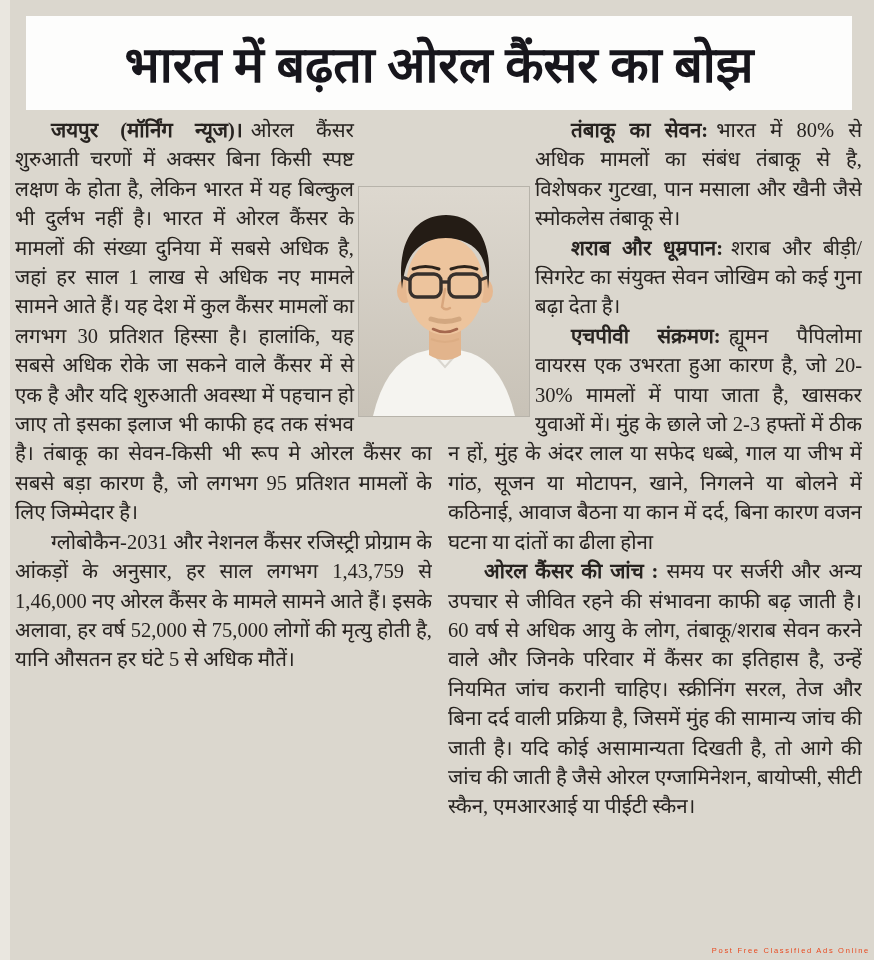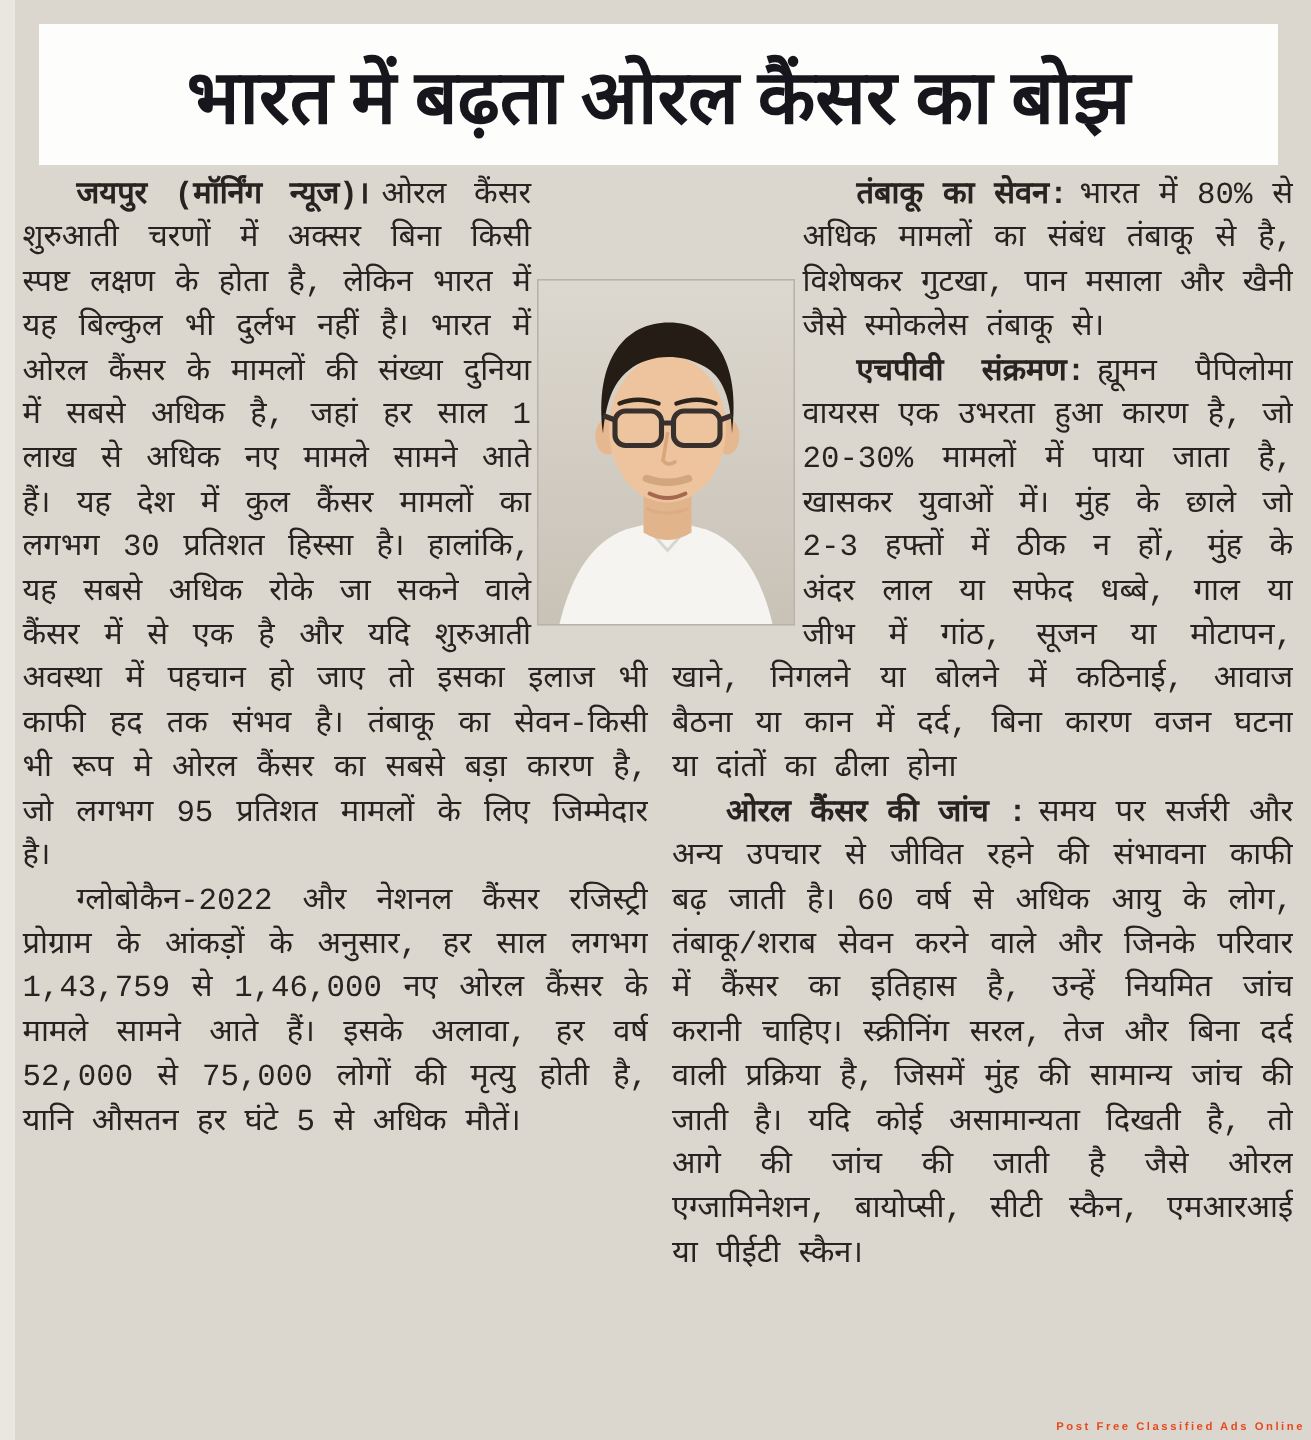--- a/index.html
+++ b/index.html
@@ -20,62 +20,63 @@
     margin:0; font-size:50px; font-weight:700; color:#17161c;
     white-space:nowrap;
   }
   .col {
     position:absolute; top:116px; height:826px; overflow:hidden;
     font-size:20.5px; line-height:29.4px; text-align:justify;
     color:#272320;
   }
   .col-left  { left:15px;  width:417px; }
   .col-right { left:448px; width:414px; }
-  .para { margin:0; text-indent:36px;font-family:Liberation Mono, monospace; }
+  .para { margin:0; text-indent:36px; }
   .lead, .sec-label { font-weight:bold; margin-right:8px; }
   
   .notch-right { float:right; width:70px; height:236px; margin-top:69px; margin-left:8px; }
   .notch-left  { float:left;  width:79px; height:236px; margin-top:69px; margin-right:8px; }
   .photo {
     position:absolute; left:359px; top:187px; width:170px; height:229px;
     background:#d5cfc5; outline:1px solid #b7b3aa; box-shadow:0 0 0 1px #cfcbc2;
   }
   .photo svg { display:block; }
   .logo {
     position:absolute; right:4px; bottom:5px;
     font-family:"Liberation Sans","DejaVu Sans",sans-serif;
   }
   .logo-row { display:flex; align-items:flex-end; gap:3px; }
   .logo-bars { display:block; margin-bottom:1px; }
   .brand-dark   { color:#3d3c3c; font-weight:bold; font-size:22px; line-height:1; letter-spacing:-0.5px; }
   .brand-accent { color:#e8491f; font-weight:bold; font-size:22px; line-height:1; letter-spacing:-0.5px; }
   .logo-tagline {
     color:#e8491f; font-size:7.5px; letter-spacing:1.7px;
-    margin-top:3px; text-align:center; white-space:nowrap; font-weight:bold;
+    margin-top:3px; text-align:center; white-space:nowrap; font-weight:normal;
   }
 </style>
 </head>
 <body>
 
 <div class="page">
   <div class="page-edge"></div>
 
   <div class="headline-box">
     <h1 class="headline">भारत में बढ़ता ओरल कैंसर का बोझ</h1>
   </div>
 
   <div class="col col-left">
     <div class="notch-right"></div>
     <p class="para"><b class="lead">जयपुर (मॉर्निंग न्यूज)।</b><span>ओरल कैंसर शुरुआती चरणों में अक्सर बिना किसी स्पष्ट लक्षण के होता है, लेकिन भारत में यह बिल्कुल भी दुर्लभ नहीं है। भारत में ओरल कैंसर के मामलों की संख्या दुनिया में सबसे अधिक है, जहां हर साल 1 लाख से अधिक नए मामले सामने आते हैं। यह देश में कुल कैंसर मामलों का लगभग 30 प्रतिशत हिस्सा है। हालांकि, यह सबसे अधिक रोके जा सकने वाले कैंसर में से एक है और यदि शुरुआती अवस्था में पहचान हो जाए तो इसका इलाज भी काफी हद तक संभव है। तंबाकू का सेवन-किसी भी रूप मे ओरल कैंसर का सबसे बड़ा कारण है, जो लगभग 95 प्रतिशत मामलों के लिए जिम्मेदार है।</span></p>
-    <p class="para">ग्लोबोकैन-2022 और नेशनल कैंसर रजिस्ट्री प्रोग्राम के आंकड़ों के अनुसार, हर साल लगभग 1,43,759 से 1,46,000 नए ओरल कैंसर के मामले सामने आते हैं। इसके अलावा, हर वर्ष 52,000 से 75,000 लोगों की मृत्यु होती है, यानि औसतन हर घंटे 5 से अधिक मौतें।</p>
+    <p class="para">ग्लोबोकैन-2031 और नेशनल कैंसर रजिस्ट्री प्रोग्राम के आंकड़ों के अनुसार, हर साल लगभग 1,43,759 से 1,46,000 नए ओरल कैंसर के मामले सामने आते हैं। इसके अलावा, हर वर्ष 52,000 से 75,000 लोगों की मृत्यु होती है, यानि औसतन हर घंटे 5 से अधिक मौतें।</p>
   </div>
 
   <div class="col col-right">
     <div class="notch-left"></div>
     <p class="para"><b class="sec-label">तंबाकू का सेवन:</b><span>भारत में 80% से अधिक मामलों का संबंध तंबाकू से है, विशेषकर गुटखा, पान मसाला और खैनी जैसे स्मोकलेस तंबाकू से।</span></p>
+    <p class="para"><b class="sec-label">शराब और धूम्रपान:</b><span>शराब और बीड़ी/सिगरेट का संयुक्त सेवन जोखिम को कई गुना बढ़ा देता है।</span></p>
     <p class="para"><b class="sec-label">एचपीवी संक्रमण:</b><span>ह्यूमन पैपिलोमा वायरस एक उभरता हुआ कारण है, जो 20-30% मामलों में पाया जाता है, खासकर युवाओं में। मुंह के छाले जो 2-3 हफ्तों में ठीक न हों, मुंह के अंदर लाल या सफेद धब्बे, गाल या जीभ में गांठ, सूजन या मोटापन, खाने, निगलने या बोलने में कठिनाई, आवाज बैठना या कान में दर्द, बिना कारण वजन घटना या दांतों का ढीला होना</span></p>
     <p class="para"><b class="sec-label">ओरल कैंसर की जांच :</b><span>समय पर सर्जरी और अन्य उपचार से जीवित रहने की संभावना काफी बढ़ जाती है। 60 वर्ष से अधिक आयु के लोग, तंबाकू/शराब सेवन करने वाले और जिनके परिवार में कैंसर का इतिहास है, उन्हें नियमित जांच करानी चाहिए। स्क्रीनिंग सरल, तेज और बिना दर्द वाली प्रक्रिया है, जिसमें मुंह की सामान्य जांच की जाती है। यदि कोई असामान्यता दिखती है, तो आगे की जांच की जाती है जैसे ओरल एग्जामिनेशन, बायोप्सी, सीटी स्कैन, एमआरआई या पीईटी स्कैन।</span></p>
   </div>
 
   <div class="photo">
     <svg viewBox="0 0 170 229" width="170" height="229" xmlns="http://www.w3.org/2000/svg">
       <defs>
         <linearGradient id="pbg" x1="0" y1="0" x2="0" y2="1">
           <stop offset="0" stop-color="#ddd8cf"></stop>
           <stop offset="1" stop-color="#c8c2b7"></stop>

